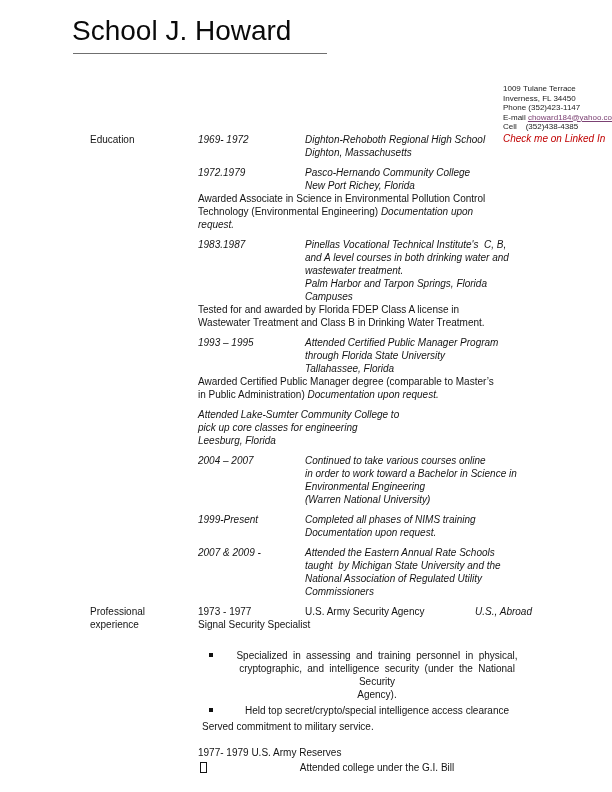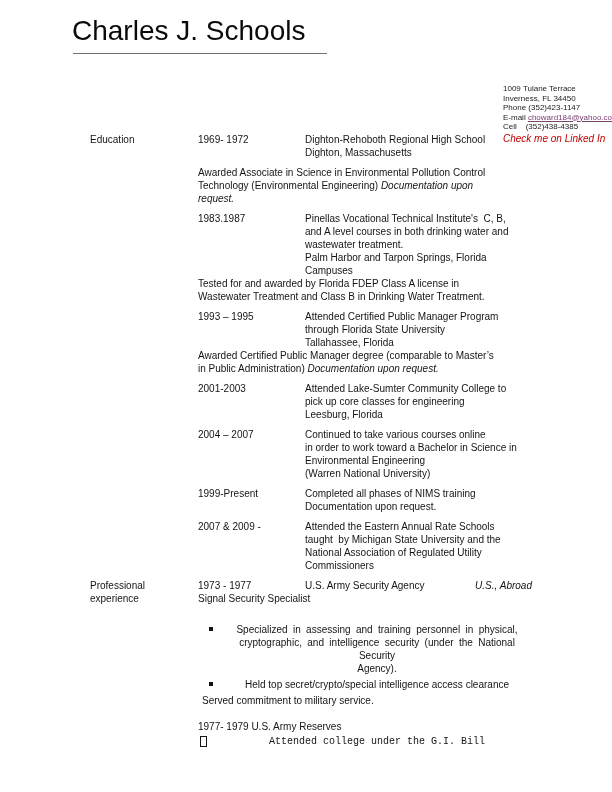--- a/index.html
+++ b/index.html
@@ -30,50 +30,50 @@
   }
   
   .main {
     position:absolute; left:90px; top:133px; width:442px;
     font-size:10px; line-height:13px;
   }
   .section { position:relative; }
   .side-label { position:absolute; left:0; top:0; white-space:pre-line; }
   .rows { margin-left:108px; }
   .entry { margin-bottom:7px; }
-  .erow { display:flex; }
+  .erow { display:flex;font-style:italic; }
   .date { flex:0 0 107px; white-space:pre; }
   .desc { flex:1; white-space:pre-wrap; }
   .note { white-space:pre-wrap; }
   .it { font-style:italic; }
   
   .job-head { display:flex; }
   .job-head .org { flex:1; white-space:pre; }
   .job-head .loc { white-space:pre;font-style:italic; }
   .job-title { margin-bottom:18px; }
   .bullet { display:flex; padding-left:11px; margin-bottom:3px; }
   .marker { flex:0 0 13px; padding-top:4px; }
   .marker .sq { display:block; width:3.5px; height:3.5px; background:#111; }
   .btext { flex:1; white-space:pre-wrap;text-align:center; }
   .justify-look { word-spacing:2.6px; }
   .served { padding-left:4px; margin-bottom:13px; }
   .job2-line { margin-bottom:2px; }
-  .gi-row { display:flex; padding-left:2px;font-family:Liberation Mono, monospace; }
+  .gi-row { display:flex; padding-left:2px; }
   .gi-row .gi-marker { flex:0 0 22px; padding-top:1px; }
   .gi-row .box {
     display:block; width:5px; height:9px;
     border:1px solid #141414; background:transparent;
   }
 </style>
 </head>
 <body>
 
 <div class="page">
 
-  <div class="name">Charles J. Schools</div>
+  <div class="name">School J. Howard</div>
   <div class="name-rule"></div>
 
   <div class="contact">
     <div class="cline">1009 Tulane Terrace</div>
     <div class="cline">Inverness, FL 34450</div>
     <div class="cline">Phone (352)423-1147</div>
     <div class="cline"><span>E-mail </span><span class="email-link">choward184@yahoo.com</span></div>
     <div class="cline">Cell    (352)438-4385</div>
     <div class="linkedin">Check me on Linked In</div>
   </div>
@@ -86,20 +86,25 @@
 
         <div class="entry">
           <div class="erow">
             <div class="date">1969- 1972</div>
             <div class="desc">Dighton-Rehoboth Regional High School
 Dighton, Massachusetts</div>
           </div>
         </div>
 
         <div class="entry">
+          <div class="erow">
+            <div class="date">1972.1979</div>
+            <div class="desc">Pasco-Hernando Community College
+New Port Richey, Florida</div>
+          </div>
           <div class="note"><span>Awarded Associate in Science in Environmental Pollution Control
 Technology (Environmental Engineering) </span><span class="it">Documentation upon
 request.</span></div>
         </div>
 
         <div class="entry">
           <div class="erow">
             <div class="date">1983.1987</div>
             <div class="desc">Pinellas Vocational Technical Institute's  C, B,
 and A level courses in both drinking water and
@@ -117,21 +122,20 @@
             <div class="desc">Attended Certified Public Manager Program
 through Florida State University
 Tallahassee, Florida</div>
           </div>
           <div class="note"><span>Awarded Certified Public Manager degree (comparable to Master’s
 in Public Administration) </span><span class="it">Documentation upon request.</span></div>
         </div>
 
         <div class="entry">
           <div class="erow">
-            <div class="date">2001-2003</div>
             <div class="desc">Attended Lake-Sumter Community College to
 pick up core classes for engineering
 Leesburg, Florida</div>
           </div>
         </div>
 
         <div class="entry">
           <div class="erow">
             <div class="date">2004 – 2007</div>
             <div class="desc">Continued to take various courses online

